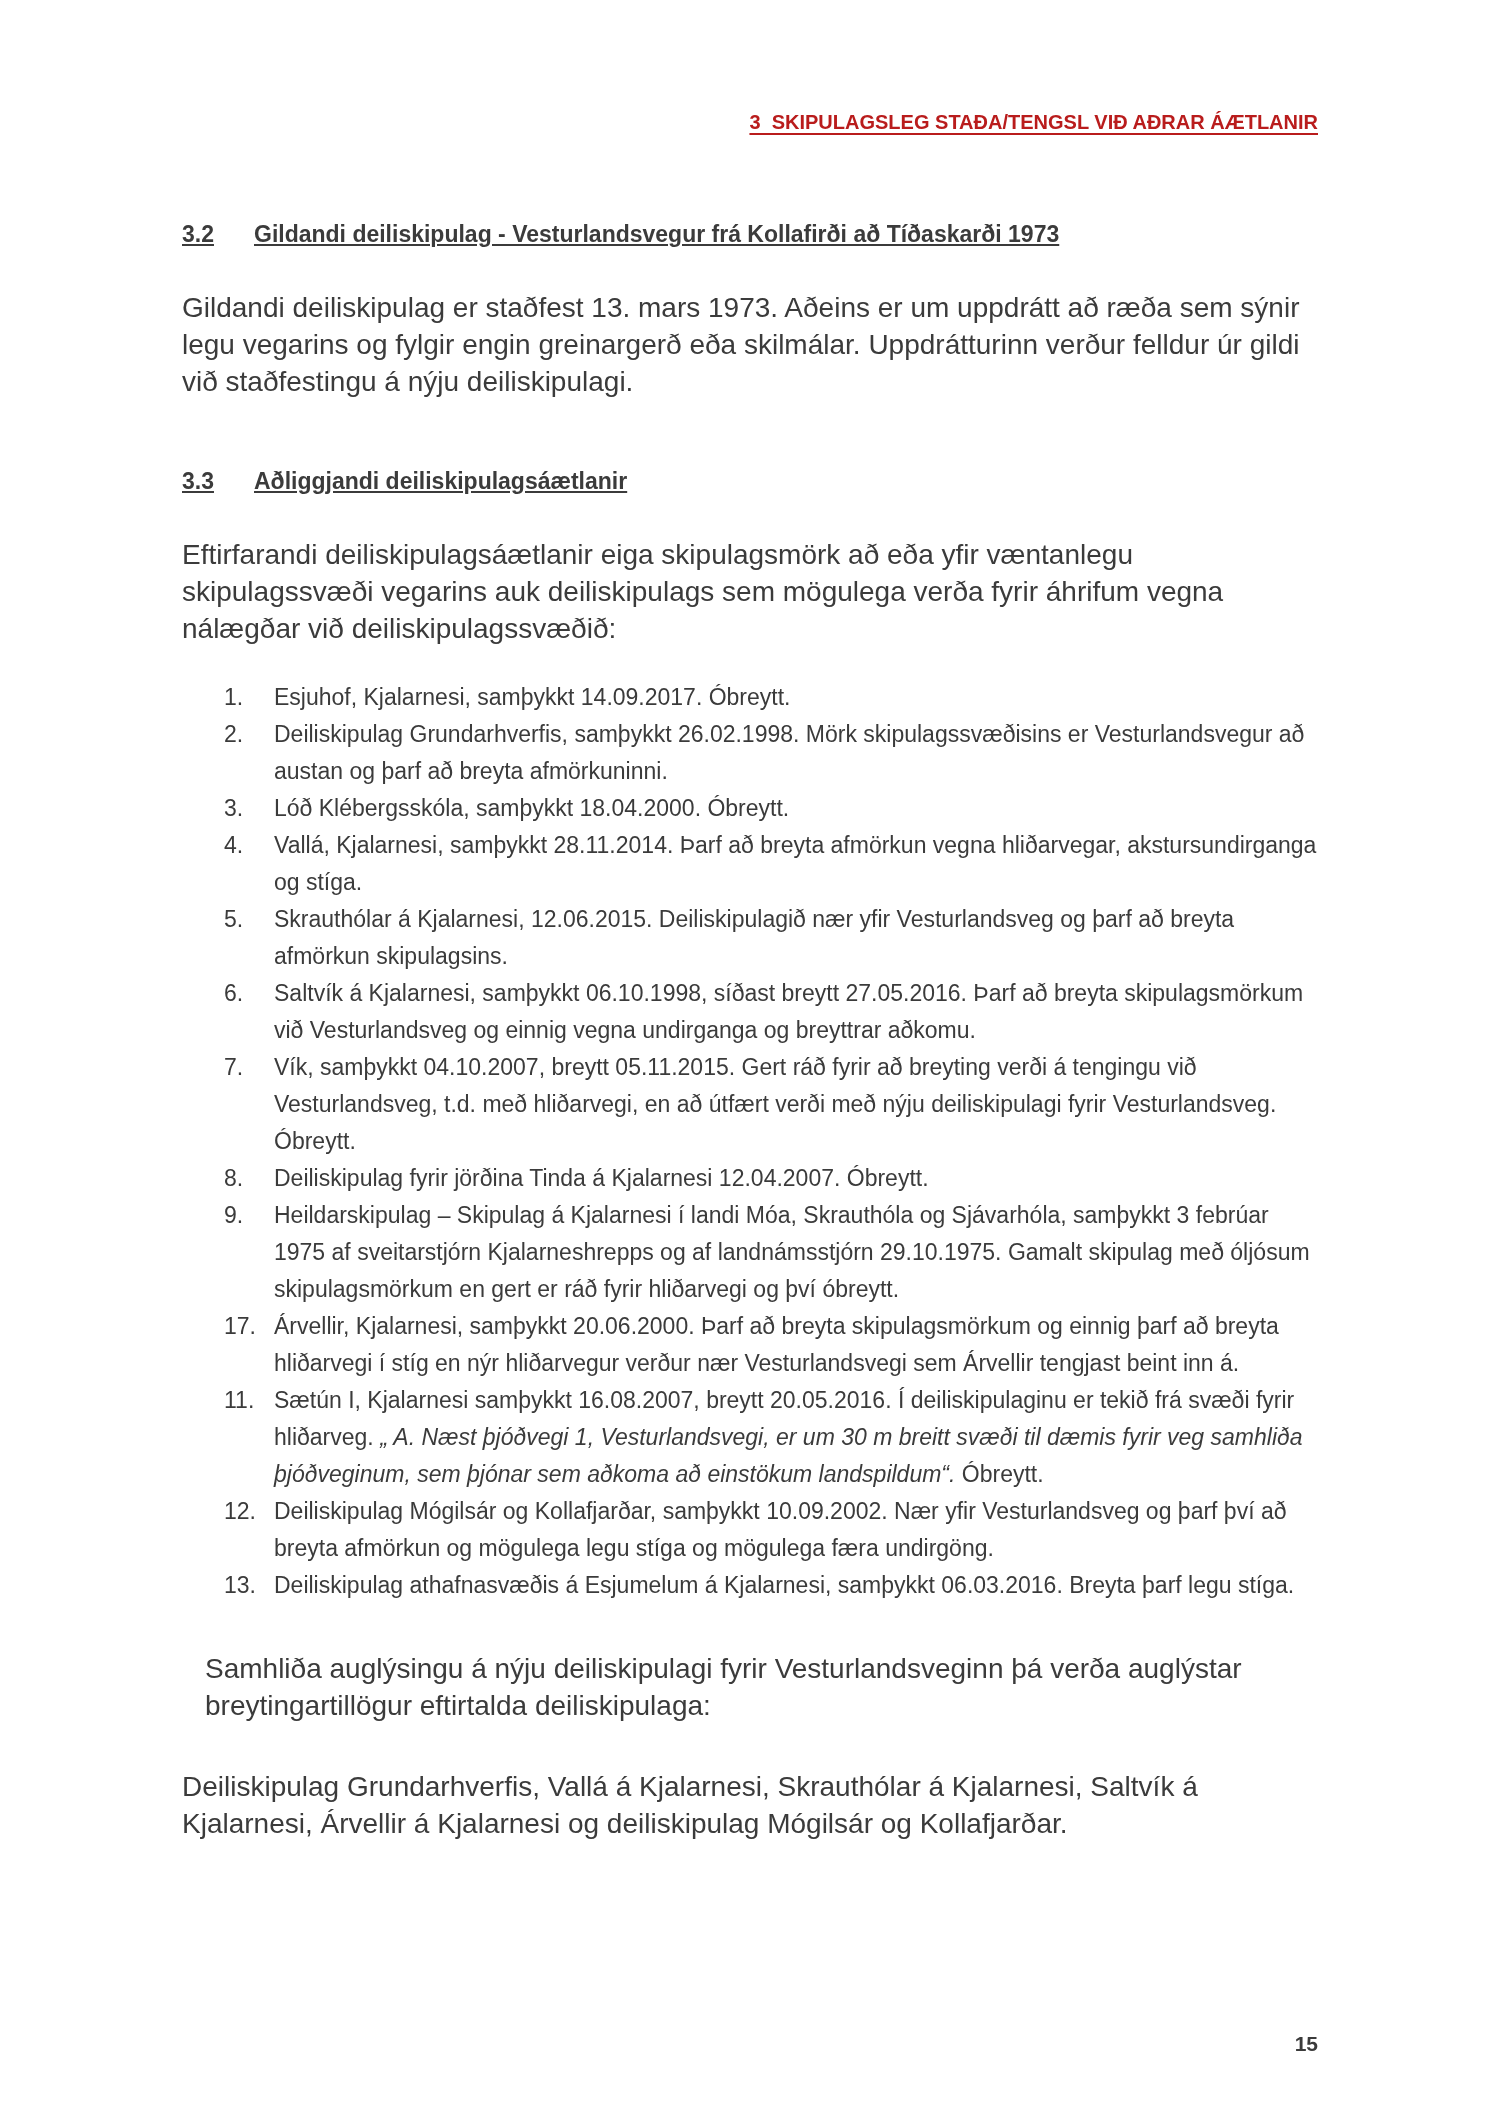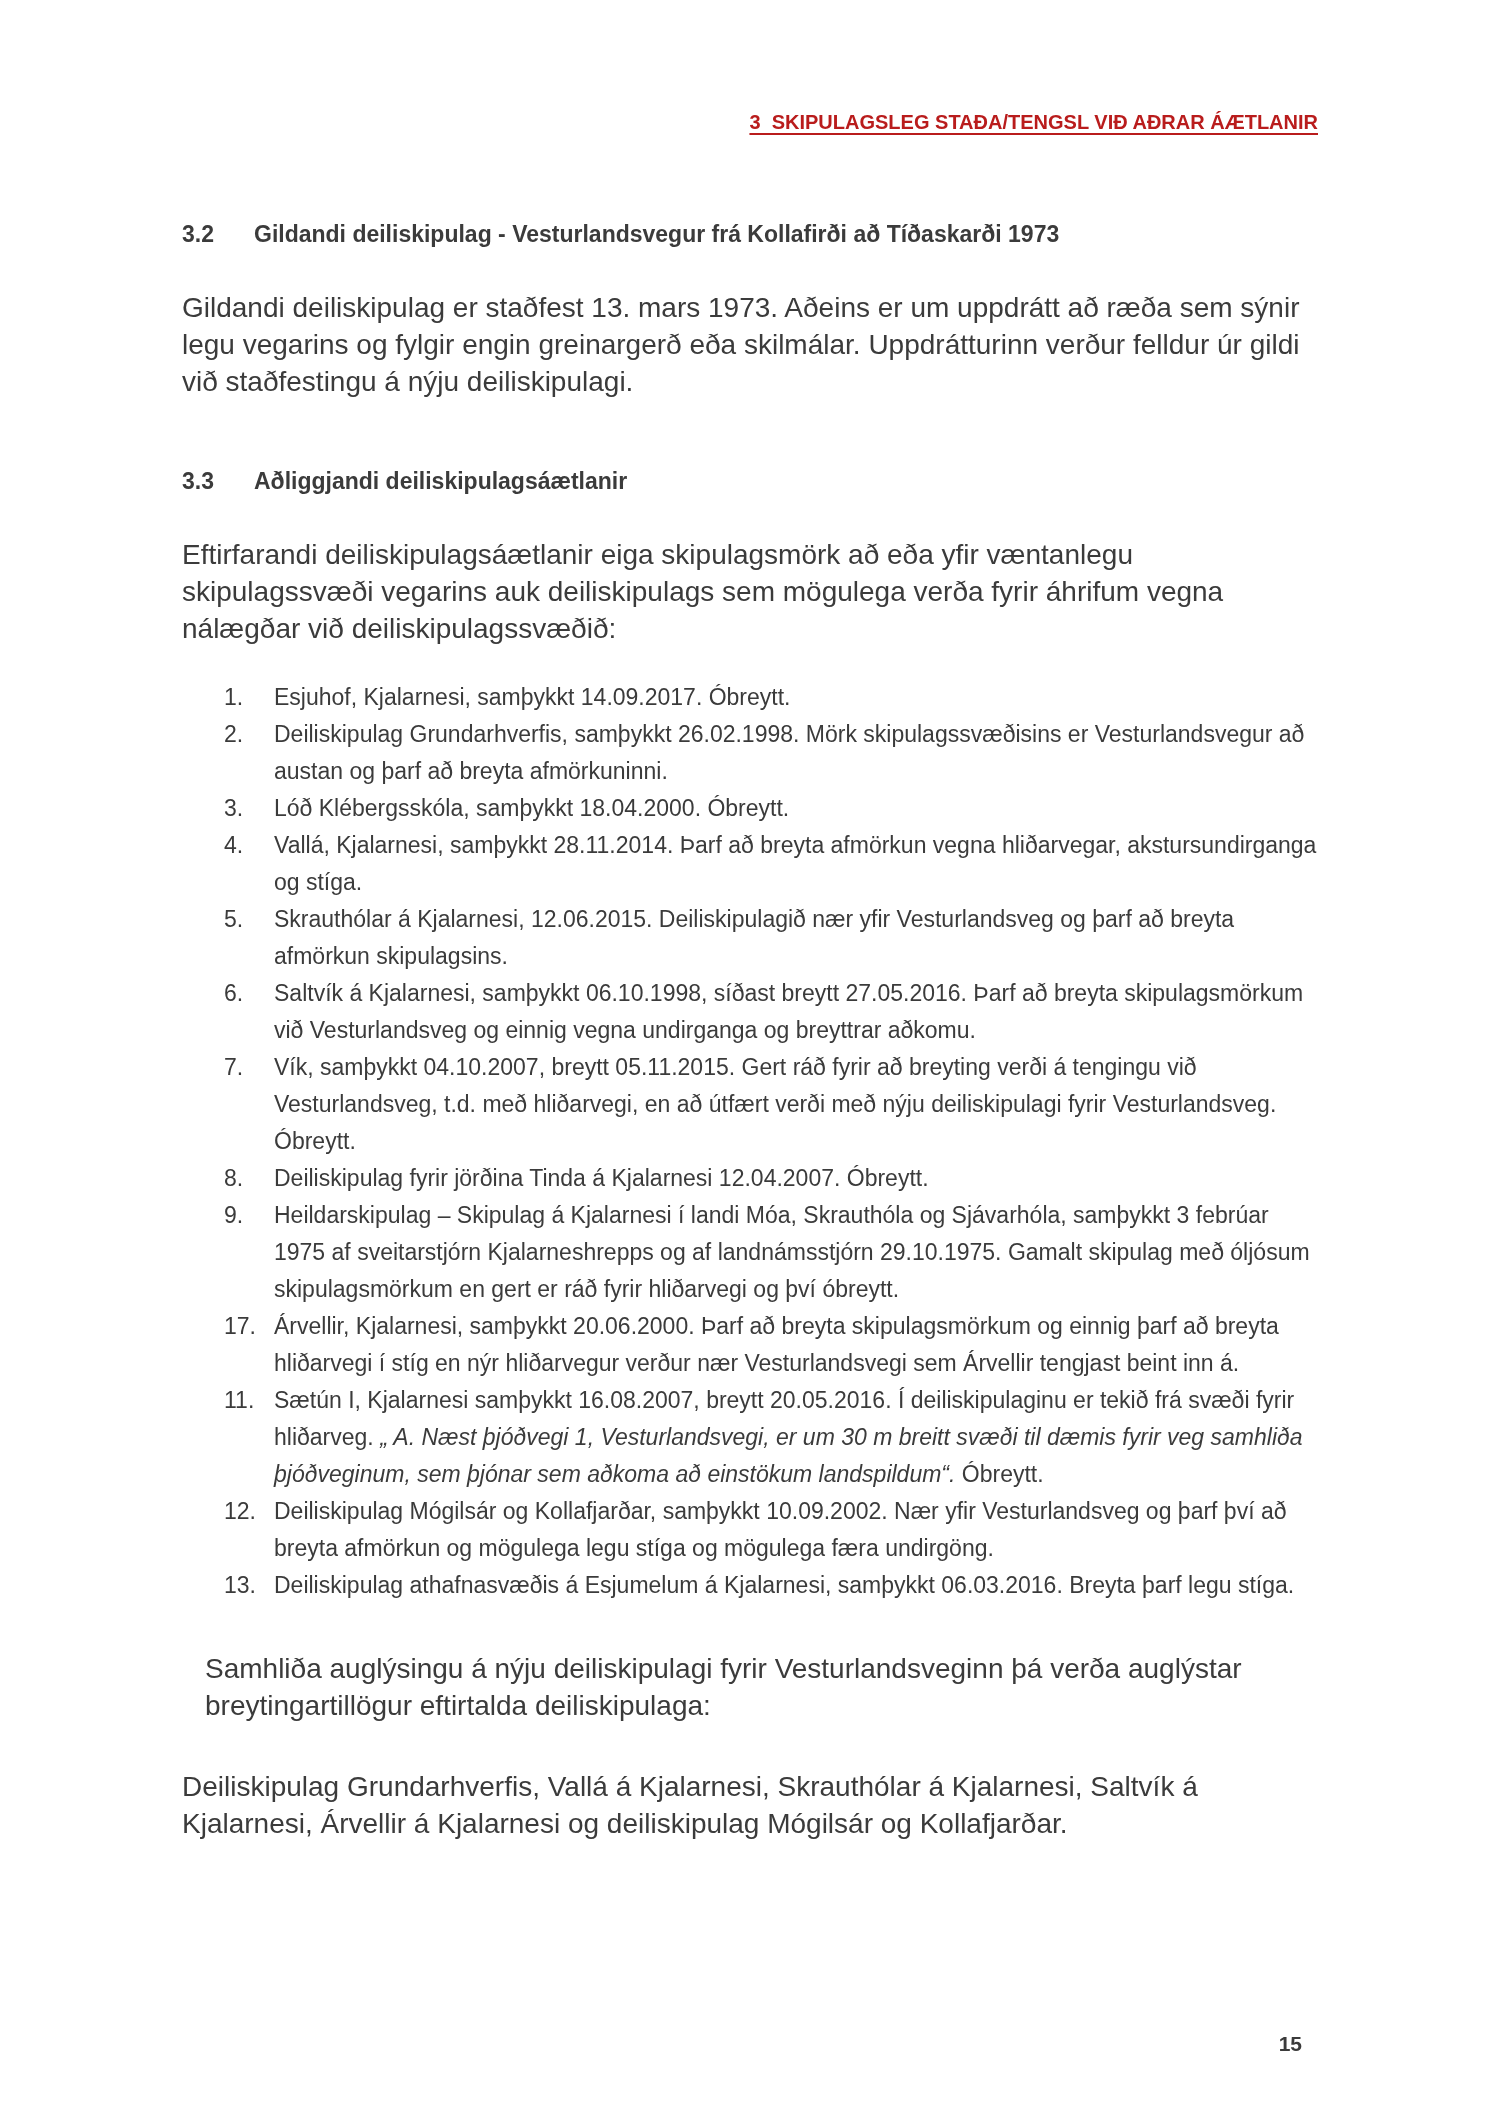--- a/index.html
+++ b/index.html
@@ -25,20 +25,21 @@
   }
   .doc-header .hdr-text {
     text-decoration: underline;
     text-underline-offset: 4px;
   }
   .section-heading {
     display: flex;
     font-size: 23px;
     font-weight: bold;
     line-height: 30px;
+    text-decoration: underline;
   }
   .section-heading .h-num {
     width: 72px;
     flex-shrink: 0;
   }
   .sh-32 { margin-top: 62px; }
   .sh-33 { margin-top: 66px; }
   .para {
     font-size: 28px;
     line-height: 37px;
@@ -59,21 +60,21 @@
     flex-shrink: 0;
   }
   .li .txt {
     flex: 1;
   }
   .italic { font-style: italic; }
   .closing-1 { margin-top: 46px; margin-left: 23px; }
   .closing-2 { margin-top: 44px; }
   .page-number {
     position: absolute;
-    right: 198px;
+    right: 182px;
     bottom: 66px;
     font-size: 21px;
     font-weight: bold;
     color: #3b3b3b;
   }
 </style>
 </head>
 <body>
 
 <div class="page">

